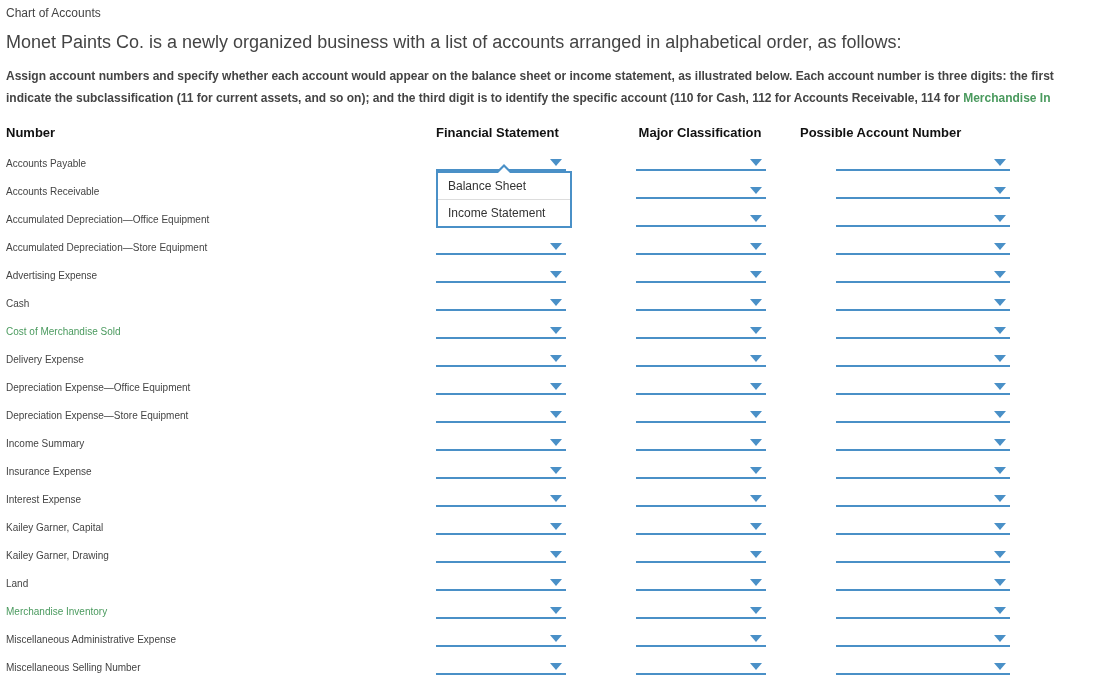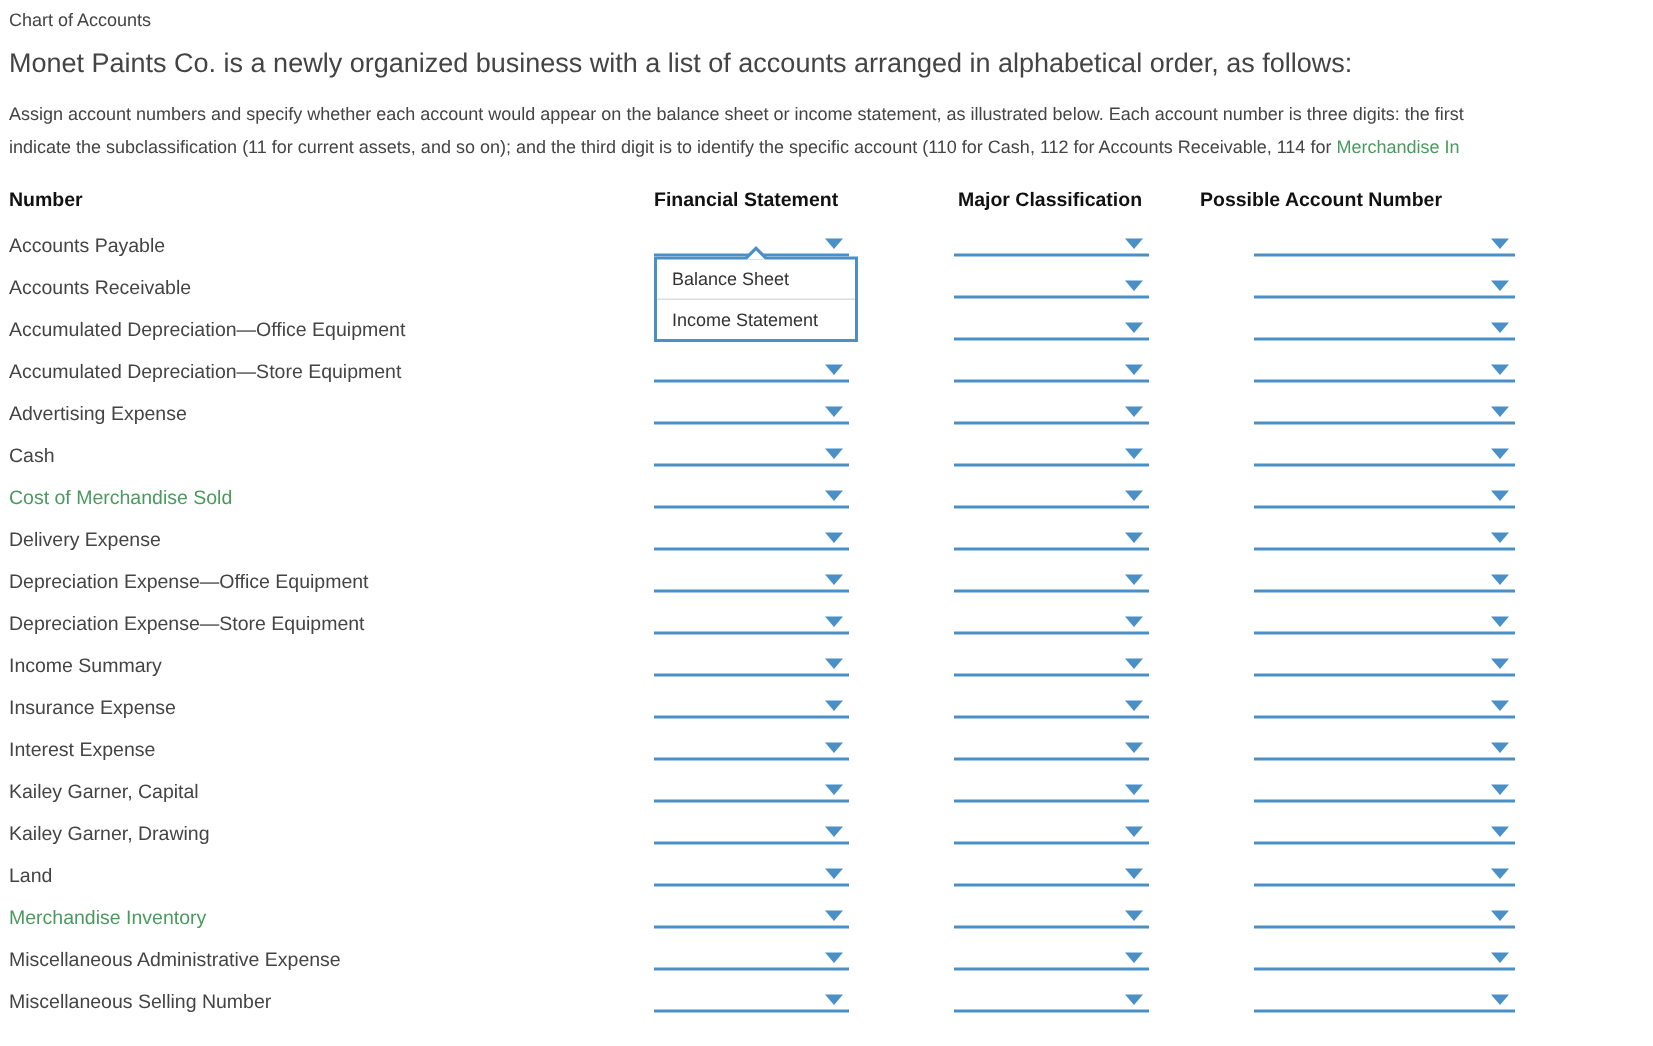--- a/index.html
+++ b/index.html
@@ -20,20 +20,21 @@
       color: #444;
       margin-bottom: 14px;
     }
     .instructions {
       font-size: 12px;
       color: #444;
       margin-bottom: 4px;
       line-height: 1.5;
       white-space: nowrap;
       overflow: hidden;
+      font-weight: bold;
     }
     .instructions .green {
       color: #4a9a5e;
     }
     .table {
       margin-top: 18px;
     }
     .header-row {
       display: flex;
       font-weight: bold;
@@ -45,21 +46,21 @@
     .col-fs { width: 164px; }
     .col-mc { width: 200px; text-align: center; }
     .col-pan { width: 230px; }
     .row {
       display: flex;
       align-items: center;
       height: 28px;
     }
     .account-cell {
       width: 430px;
-      font-size: 13px;
+      font-size: 10px;
       color: #444;
       padding-top: 2px;
     }
     .account-cell.green {
       color: #4a9a5e;
     }
     .dd-cell {
       position: relative;
     }
     .dd-cell.fs { width: 200px; }

